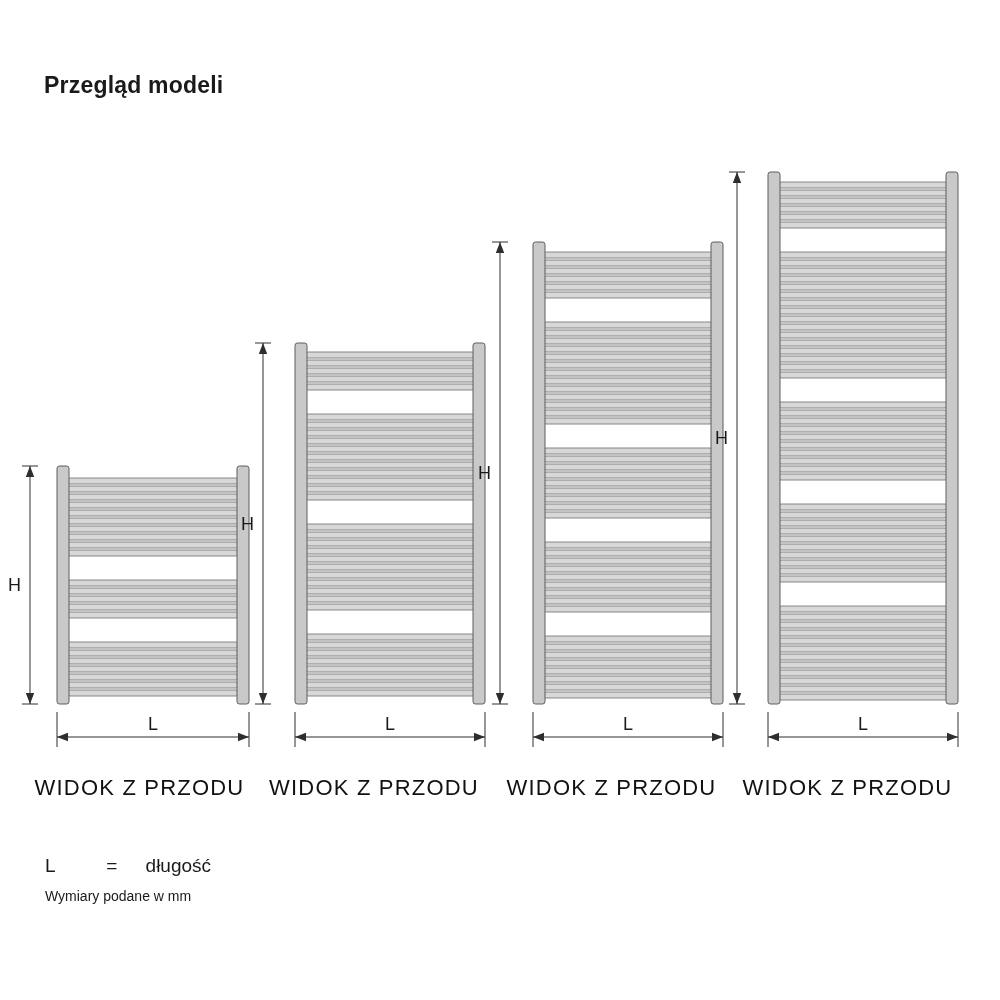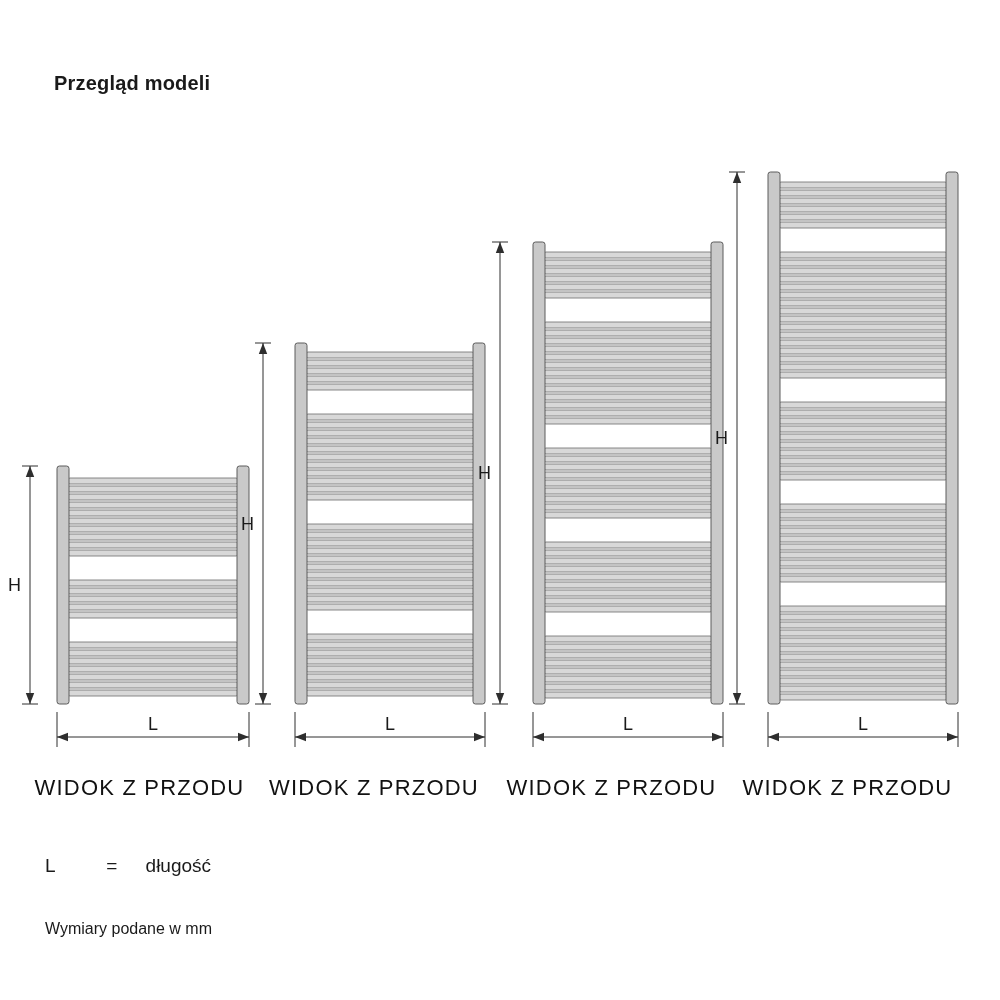--- a/index.html
+++ b/index.html
@@ -1,31 +1,31 @@
 <!DOCTYPE html>
 <html><head>
 <meta charset="utf-8">
 <style>
   * { margin:0; padding:0; box-sizing:border-box; }
   html, body { background:#ffffff; }
   .page {
     position:relative; width:1000px; height:1000px; background:#ffffff;
     font-family:"Liberation Sans", sans-serif; color:#1a1a1a; overflow:hidden;
   }
-  .title { position:absolute; left:44px; top:72px; font-size:20px; font-weight:bold; letter-spacing:0.2px;margin-left:10px; }
+  .title { position:absolute; left:44px; top:72px; font-size:23px; font-weight:bold; letter-spacing:0.2px; }
   #diagram-svg { position:absolute; left:0; top:0; }
   #captions { position:absolute; left:0; top:0; width:100%; height:100%; pointer-events:none; }
   .caption {
     position:absolute; top:775px; transform:translateX(-50%);
     font-size:22px; letter-spacing:1.2px; white-space:nowrap; color:#111111;
   }
   .legend-row { position:absolute; left:45px; top:855px; font-size:19px; }
   .leg-sym { display:inline-block; width:56px; }
   .leg-eq  { display:inline-block; width:34px; }
-  .note { position:absolute; left:45px; top:920px; font-size:16px; }
+  .note { position:absolute; left:45px; top:888px; font-size:14px; }
   svg text { font-family:"Liberation Sans", sans-serif; }
 </style>
 </head>
 <body>
 
 <div class="page">
 
   <h1 class="title">Przegląd modeli</h1>
 
   <svg id="diagram-svg" width="1000" height="1000" viewBox="0 0 1000 1000">

